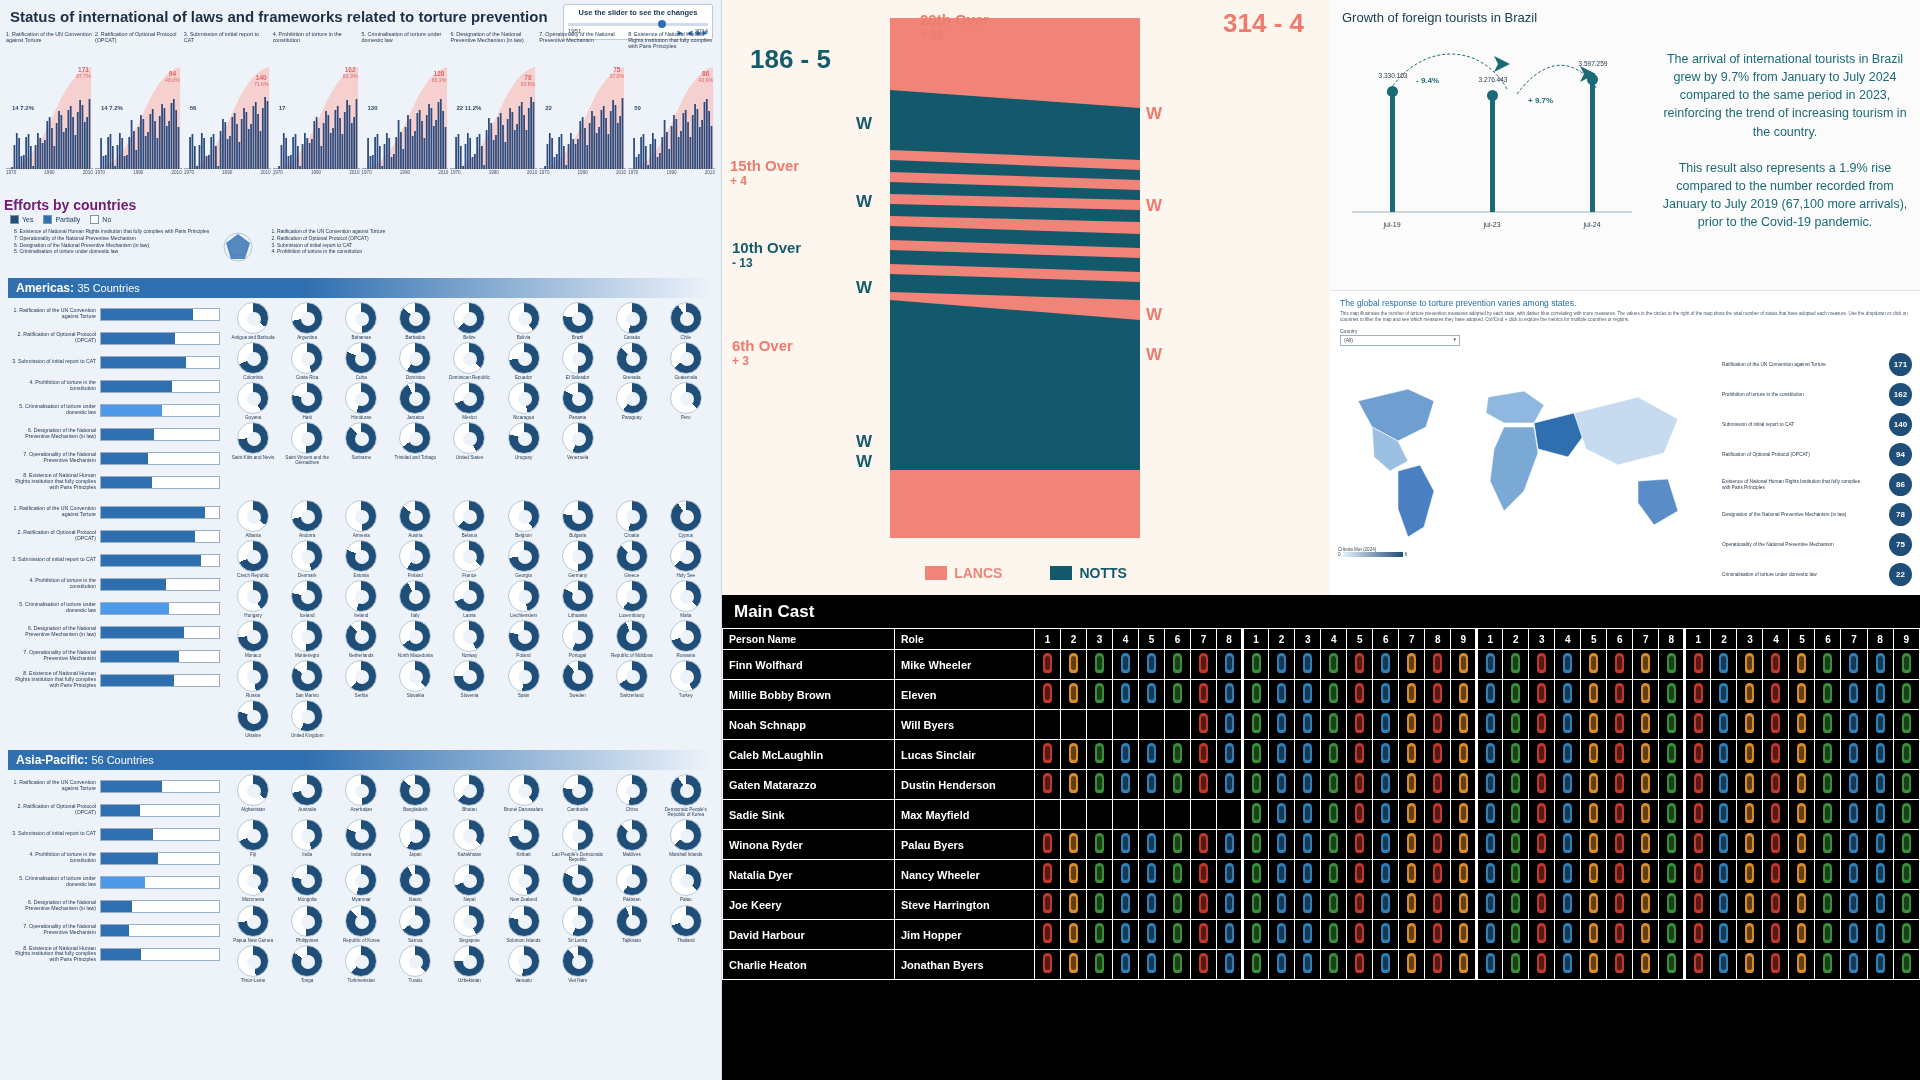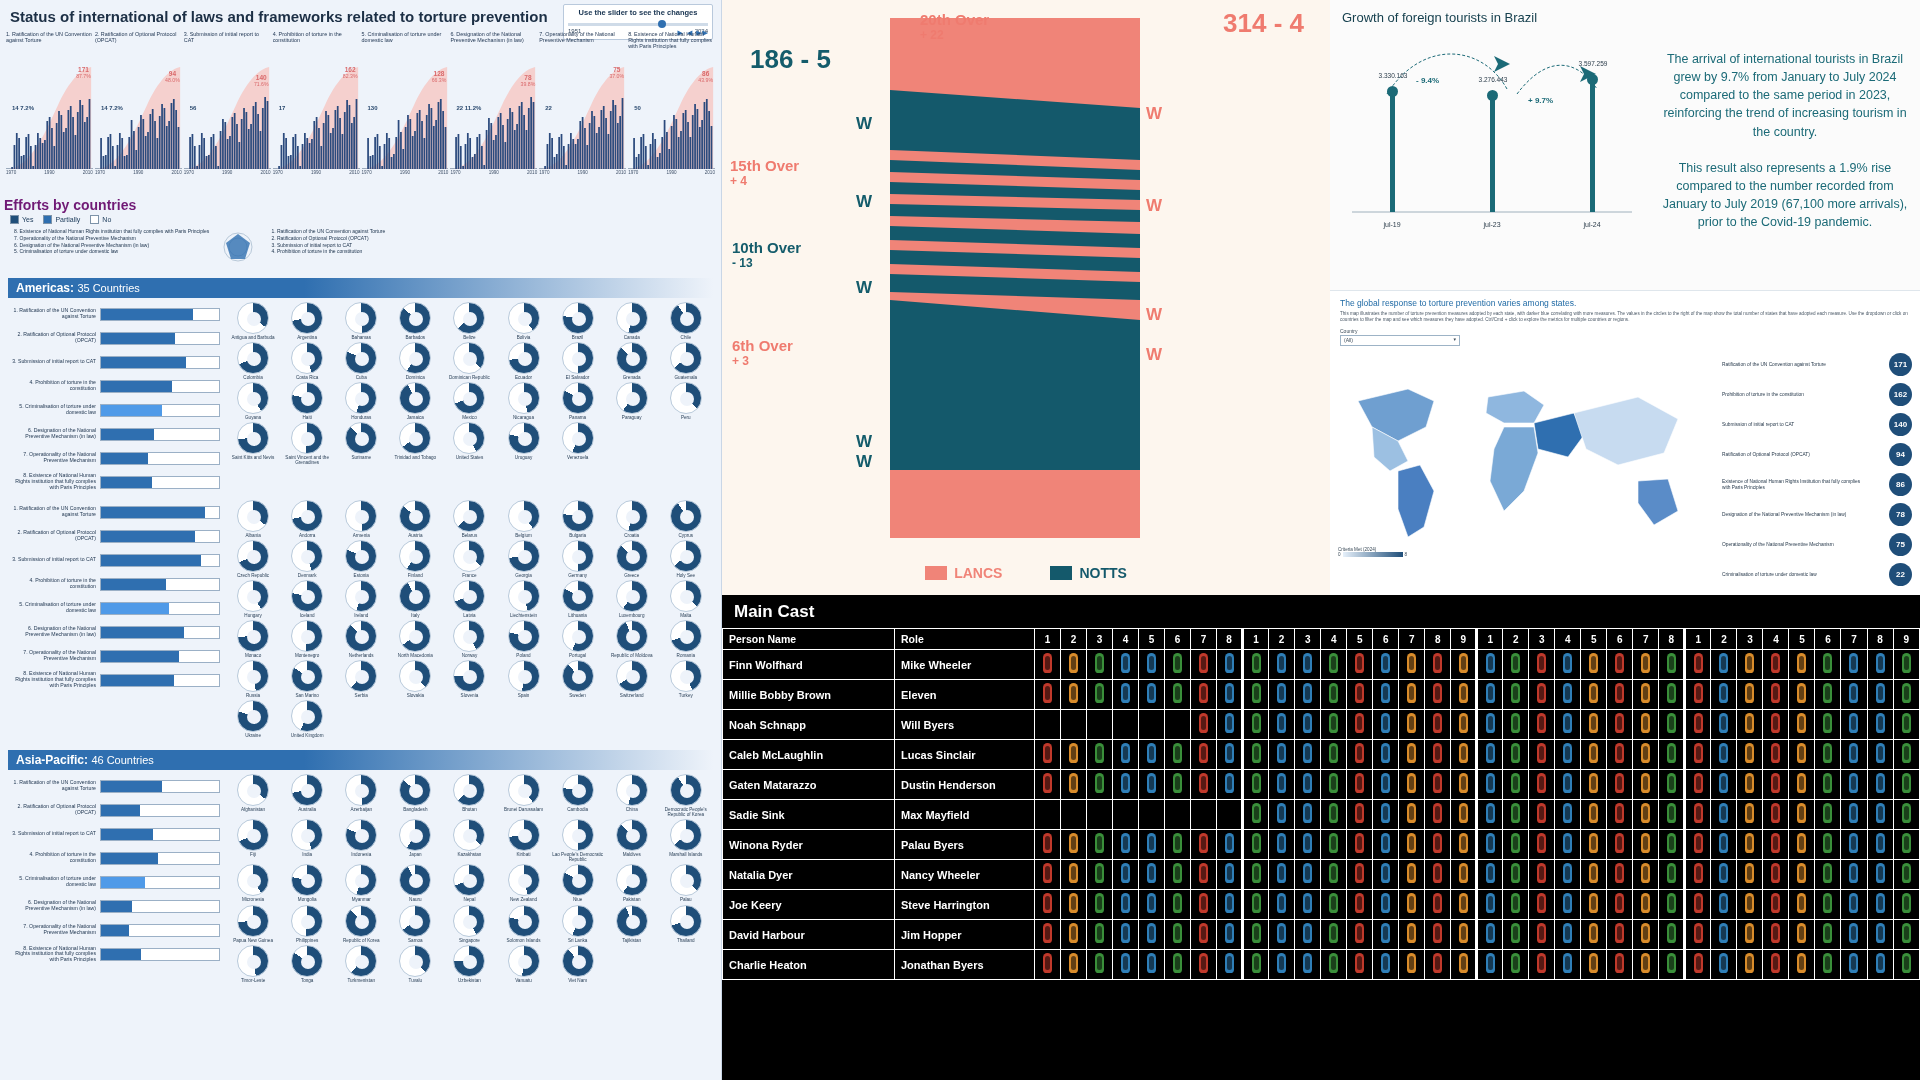--- a/index.html
+++ b/index.html
@@ -1137,21 +1137,21 @@
             <div class="donut-name">Ukraine</div>
           </div>
           <div class="donut-cell">
             <div class="donut" style="background:conic-gradient(#1f4e79 0 57%, #ffffff 57% 100%); border:1px solid #b9cadb;">
               <div class="hole"></div>
             </div>
             <div class="donut-name">United Kingdom</div>
           </div>
         </div>
       </div>
-      <div class="region-band"><span>Asia-Pacific:</span> <span class="count">46 Countries</span></div>
+      <div class="region-band"><span>Asia-Pacific:</span> <span class="count">56 Countries</span></div>
       <div class="region-body">
         <div class="bars-col">
           <div class="bar-row">
             <div class="bar-lbl">1. Ratification of the UN Convention against Torture</div>
             <div class="bar-track">
               <div class="bar-fill" style="width:52%"></div>
             </div>
           </div>
           <div class="bar-row">
             <div class="bar-lbl">2. Ratification of Optional Protocol (OPCAT)</div>

